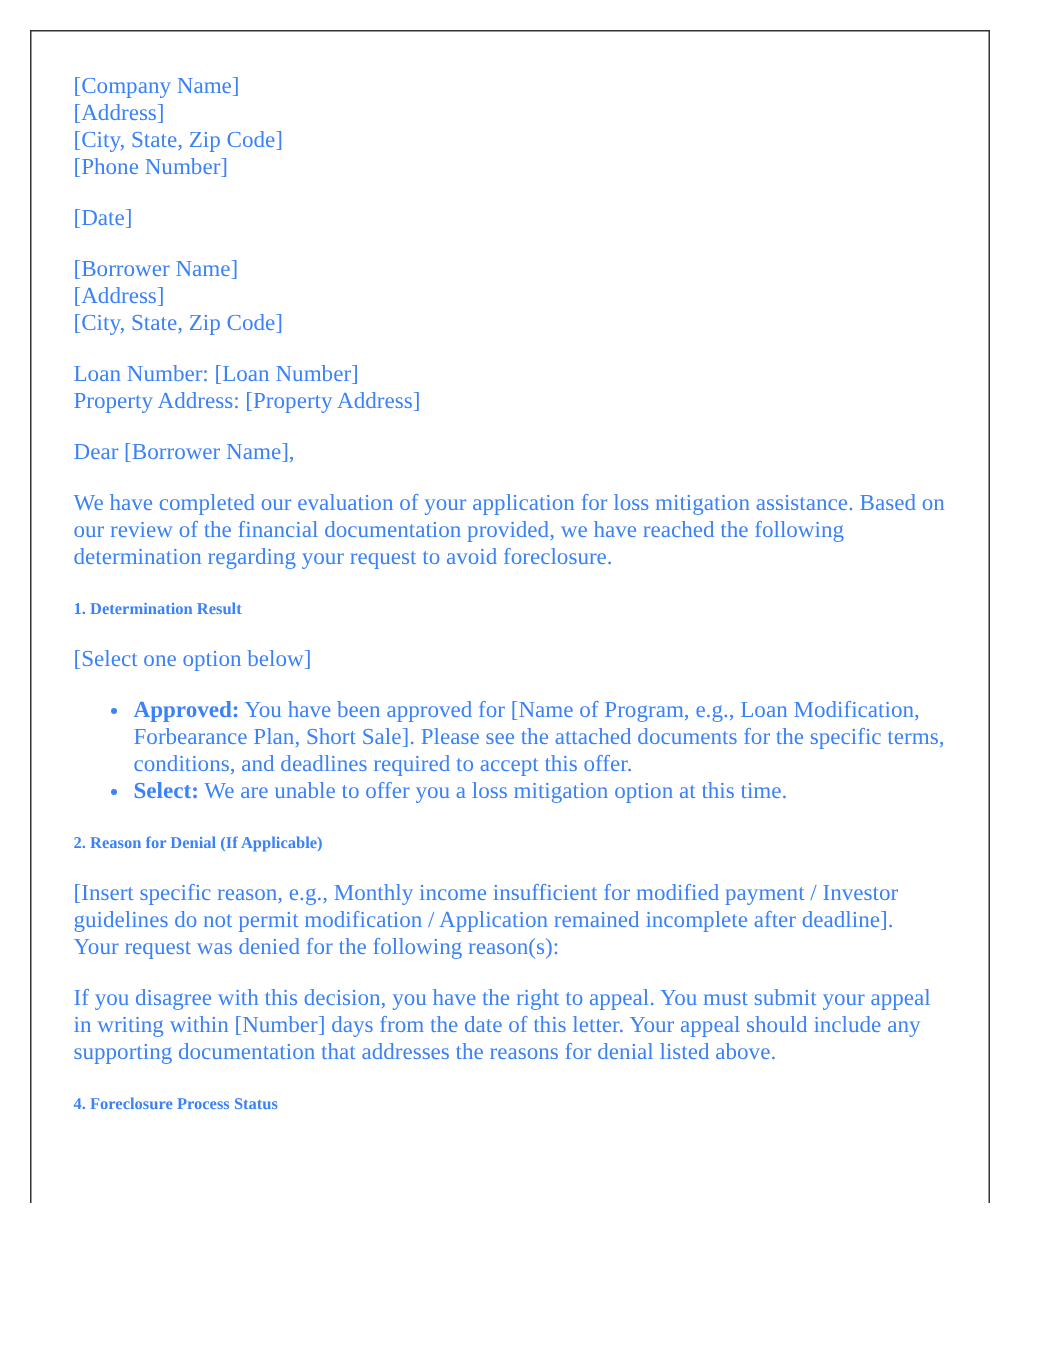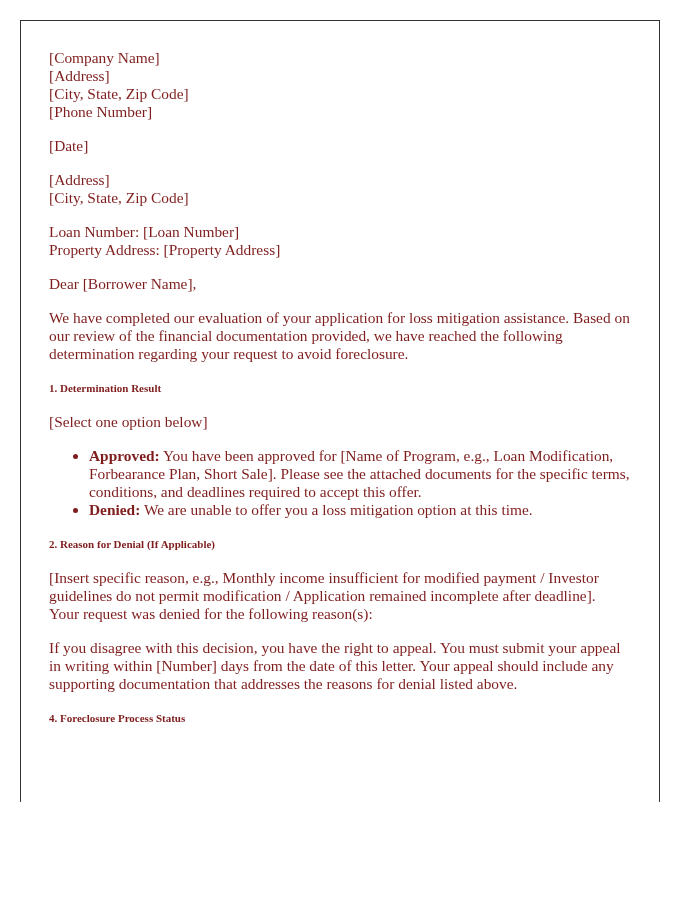--- a/index.html
+++ b/index.html
@@ -23,21 +23,21 @@
       border-left: 1px solid #333333;
       border-right: 1px solid #333333;
       overflow: hidden;
       box-sizing: border-box;
     }
     .letter {
       padding: 28px 28px 0 28px;
       font-family: "Liberation Serif", "DejaVu Serif", serif;
       font-size: 15.4px;
       line-height: 18px;
-      color: #7f1d1d;
+      color: #3b82f6;
     }
     .letter p {
       margin: 0 0 16px 0;
     }
     .letter h3 {
       font-size: 11px;
       font-weight: bold;
       margin: 0 0 16px 0;
       line-height: 18px;
     }
@@ -67,38 +67,39 @@
     <p>
       <span class="block-line">[Company Name]</span>
       <span class="block-line">[Address]</span>
       <span class="block-line">[City, State, Zip Code]</span>
       <span class="block-line">[Phone Number]</span>
     </p>
 
     <p>[Date]</p>
 
     <p>
+      <span class="block-line">[Borrower Name]</span>
       <span class="block-line">[Address]</span>
       <span class="block-line">[City, State, Zip Code]</span>
     </p>
 
     <p>
       <span class="block-line">Loan Number: [Loan Number]</span>
       <span class="block-line">Property Address: [Property Address]</span>
     </p>
 
     <p>Dear [Borrower Name],</p>
 
     <p>We have completed our evaluation of your application for loss mitigation assistance. Based on our review of the financial documentation provided, we have reached the following determination regarding your request to avoid foreclosure.</p>
 
     <h3>1. Determination Result</h3>
     <p>[Select one option below]</p>
     <ul class="options">
       <li><span class="opt-label">Approved:</span><span> You have been approved for [Name of Program, e.g., Loan Modification, Forbearance Plan, Short Sale]. Please see the attached documents for the specific terms, conditions, and deadlines required to accept this offer.</span></li>
-      <li><span class="opt-label">Denied:</span><span> We are unable to offer you a loss mitigation option at this time.</span></li>
+      <li><span class="opt-label">Select:</span><span> We are unable to offer you a loss mitigation option at this time.</span></li>
     </ul>
 
     <h3>2. Reason for Denial (If Applicable)</h3>
     <p>
       <span class="block-line">[Insert specific reason, e.g., Monthly income insufficient for modified payment / Investor guidelines do not permit modification / Application remained incomplete after deadline].</span>
       <span class="block-line">Your request was denied for the following reason(s):</span>
     </p>
 
     <p>If you disagree with this decision, you have the right to appeal. You must submit your appeal in writing within [Number] days from the date of this letter. Your appeal should include any supporting documentation that addresses the reasons for denial listed above.</p>
 

